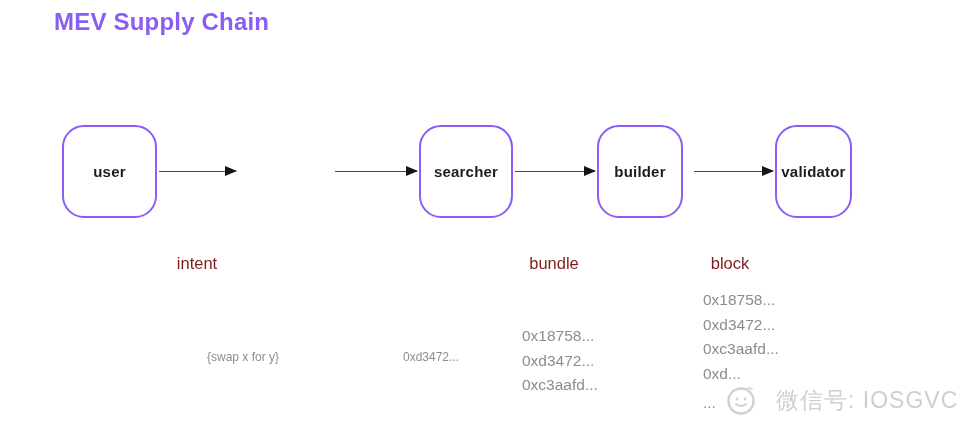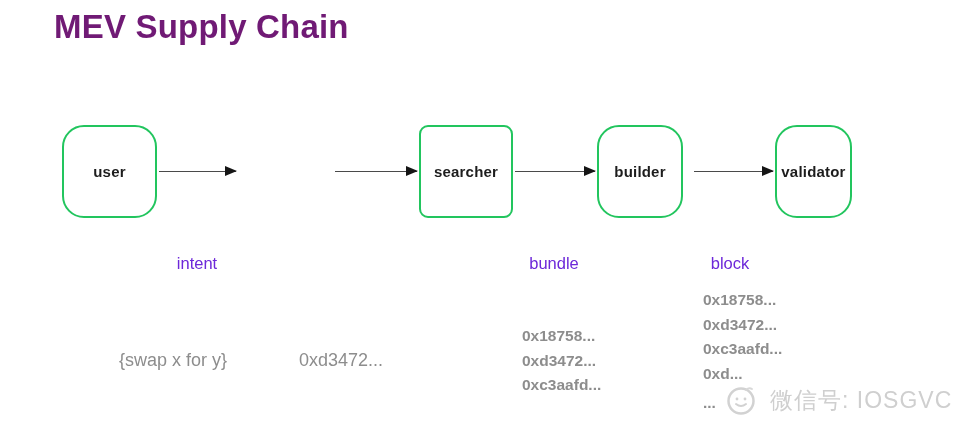--- a/index.html
+++ b/index.html
@@ -5,79 +5,79 @@
   html,body{margin:0;padding:0;background:#ffffff;}
   .canvas{
     position:relative;
     width:972px;height:438px;
     background:#ffffff;
     font-family:"Liberation Sans", sans-serif;
     overflow:hidden;
   }
   .title{
     position:absolute;left:54px;top:8px;
-    font-size:33px;font-weight:600;color:#701a75;
+    font-size:24px;font-weight:600;color:#8b5cf6;
     letter-spacing:0.2px;
   }
   .node{
     position:absolute;top:125px;height:93px;
-    border:2px solid #22c55e;border-radius:22px;
+    border:2px solid #8b5cf6;border-radius:22px;
     background:#ffffff;box-sizing:border-box;
     display:flex;align-items:center;justify-content:center;
   }
   .node .label{
     font-size:15px;font-weight:bold;color:#1d1d1d;
     letter-spacing:0.2px;
   }
   .arrow{
     position:absolute;top:171px;height:0;
     border-top:1.5px solid #4a4a4a;
   }
   .arrow::after{
     content:"";position:absolute;right:-1px;top:-6.5px;
     width:0;height:0;
     border-left:12px solid #151515;
     border-top:5.5px solid transparent;
     border-bottom:5.5px solid transparent;
   }
   .stage-label{
     position:absolute;top:254px;
-    font-size:16.5px;color:#6d28d9;text-align:center;
+    font-size:16.5px;color:#7f1d1d;text-align:center;
   }
   .example{
     position:absolute;
-    font-size:18px;color:#8d8d8d;text-align:left;
+    font-size:12px;color:#8d8d8d;text-align:right;
   }
   .example-list{
     position:absolute;
     font-size:15.5px;color:#8d8d8d;text-align:left;
   }
-  .example-list .line{line-height:24.5px;font-weight:bold;}
+  .example-list .line{line-height:24.5px;}
   .example-list .line.gap{margin-top:5px;}
   .watermark{
     position:absolute;left:724px;top:383px;
-    display:flex;align-items:center;gap:12px;
+    display:flex;align-items:center;gap:18px;
     color:#cfcfcf;
   }
   .watermark .wm-text{
     font-size:23px;letter-spacing:1px;white-space:nowrap;
   }
   .watermark svg{display:block;}
 </style>
 </head>
 <body>
 
 <div class="canvas">
 
   <div class="title">MEV Supply Chain</div>
 
   <div class="node" style="left:62px;width:95px;">
     <span class="label">user</span>
   </div>
-  <div class="node" style="left:419px;width:94px;border-radius:9px;">
+  <div class="node" style="left:419px;width:94px;">
     <span class="label">searcher</span>
   </div>
   <div class="node" style="left:597px;width:86px;">
     <span class="label">builder</span>
   </div>
   <div class="node" style="left:775px;width:77px;">
     <span class="label">validator</span>
   </div>
 
   <div class="arrow" style="left:159px;width:77px;"></div>

